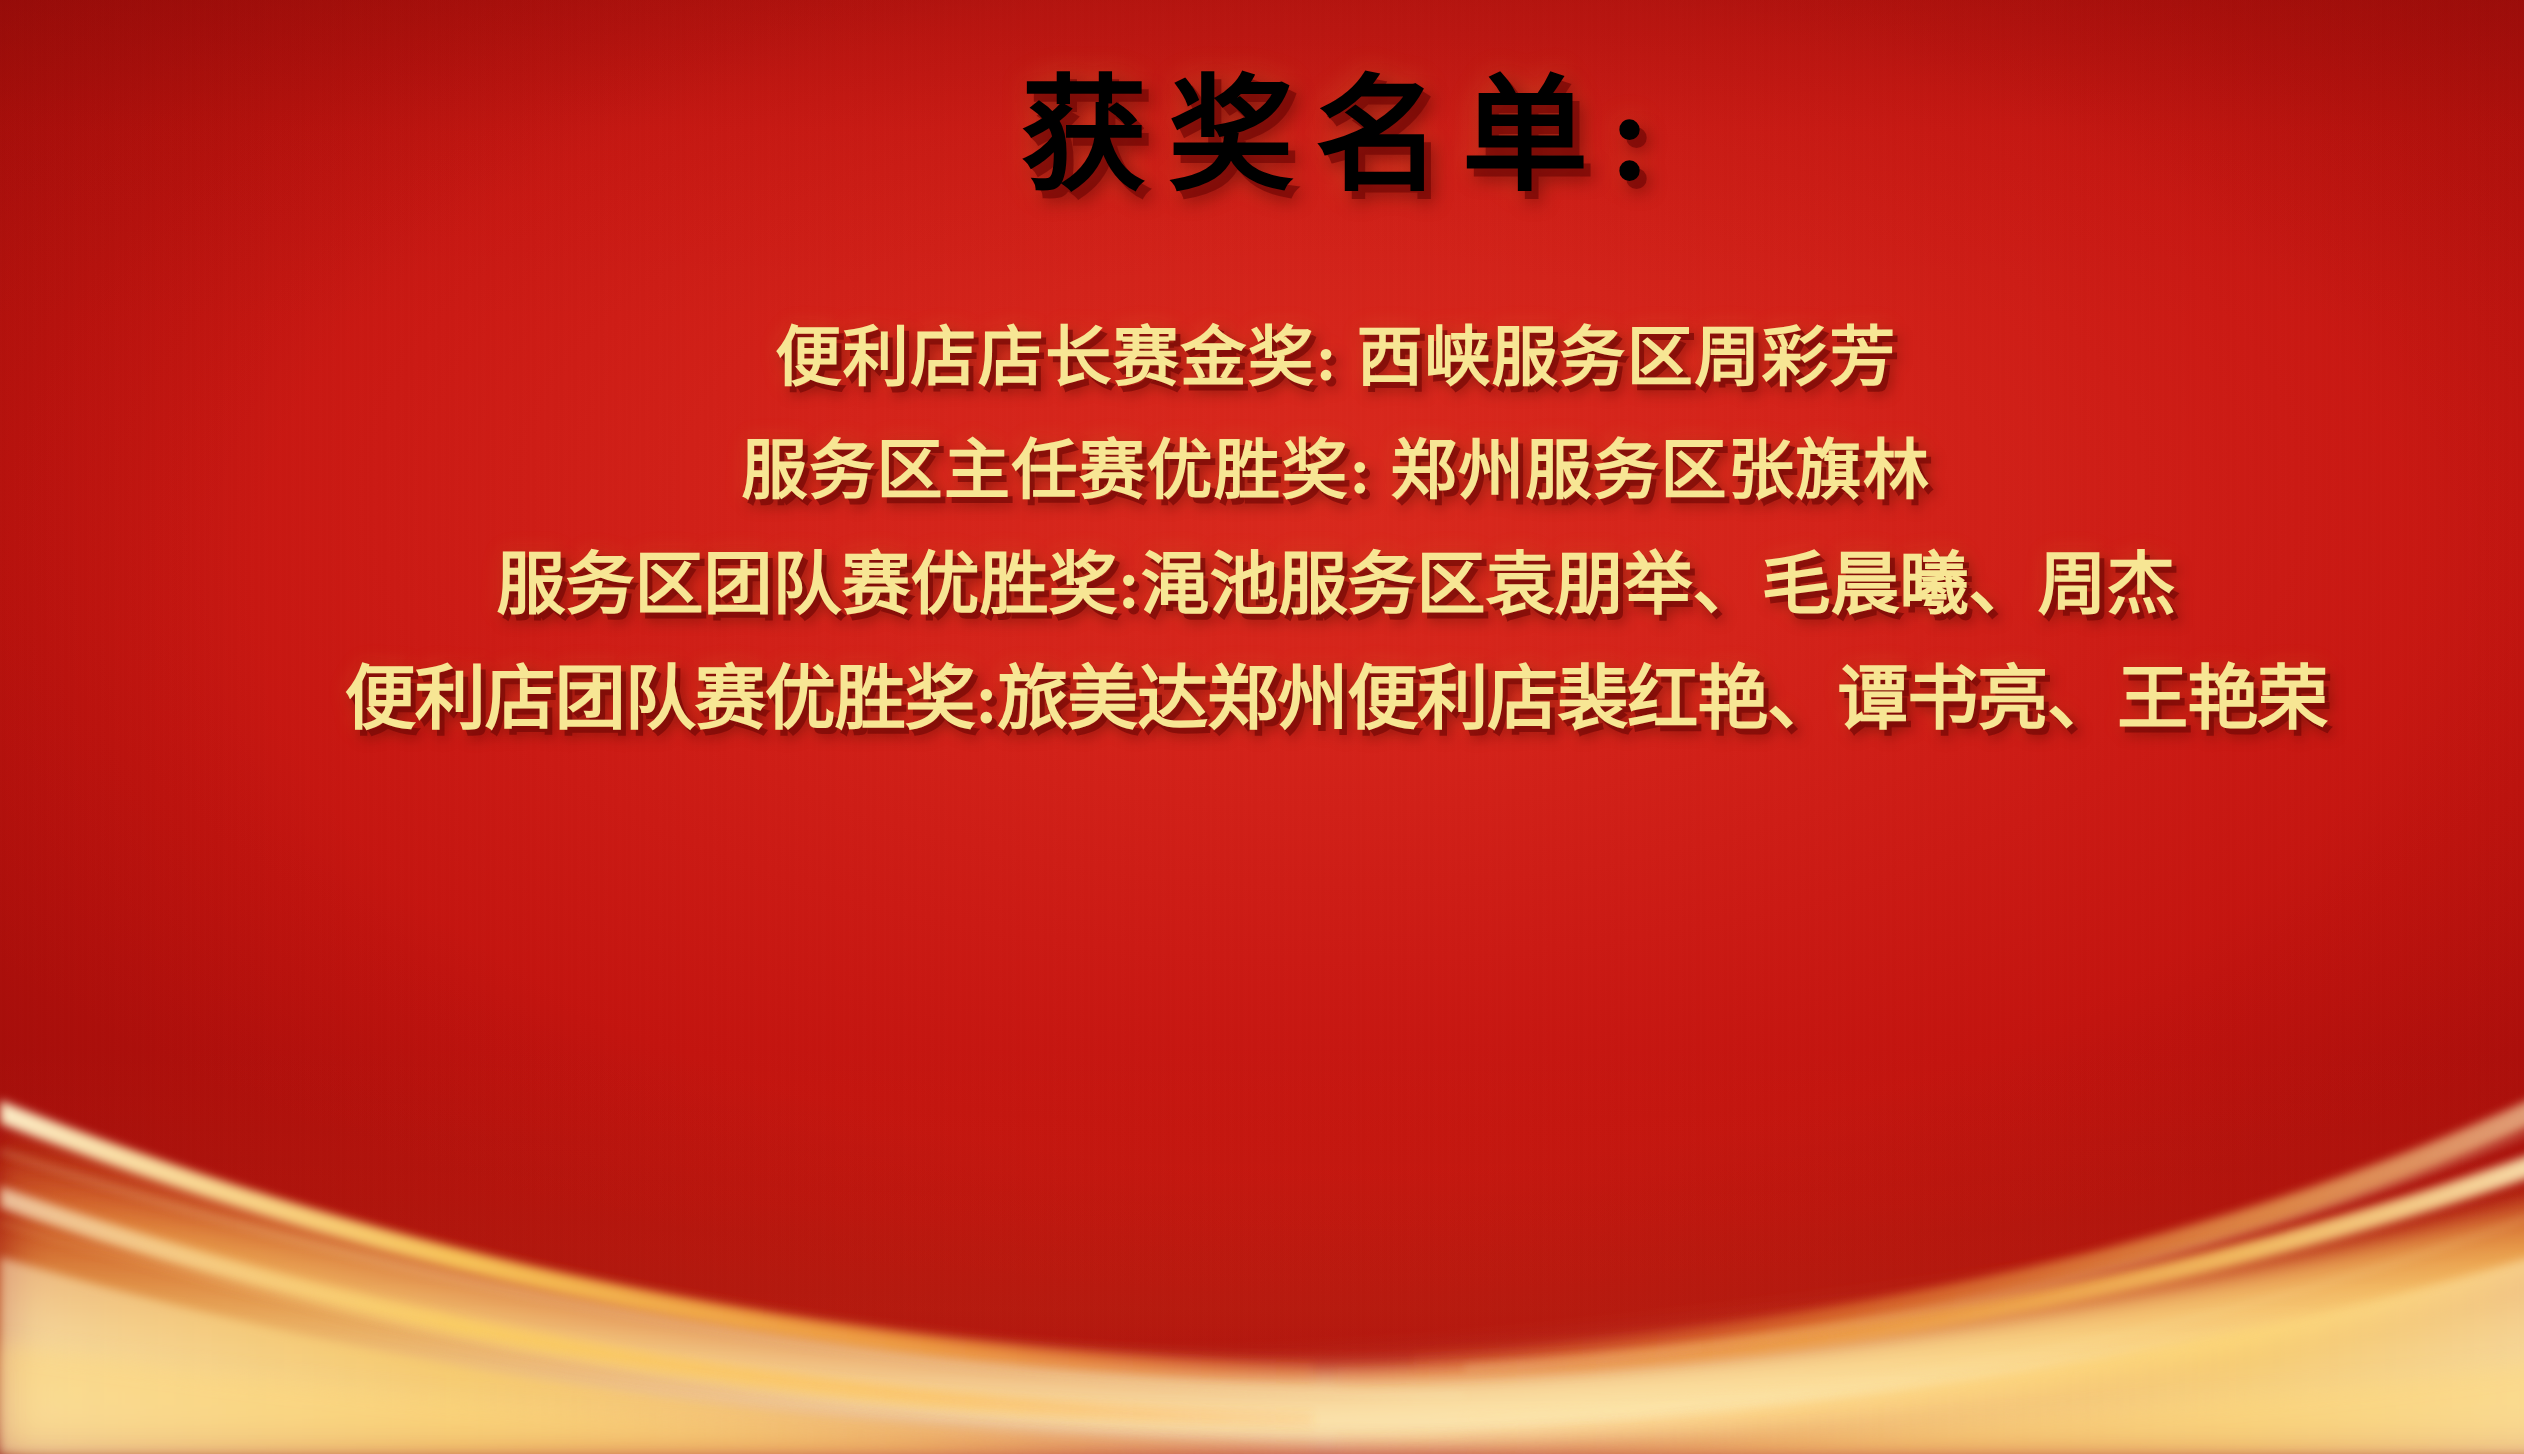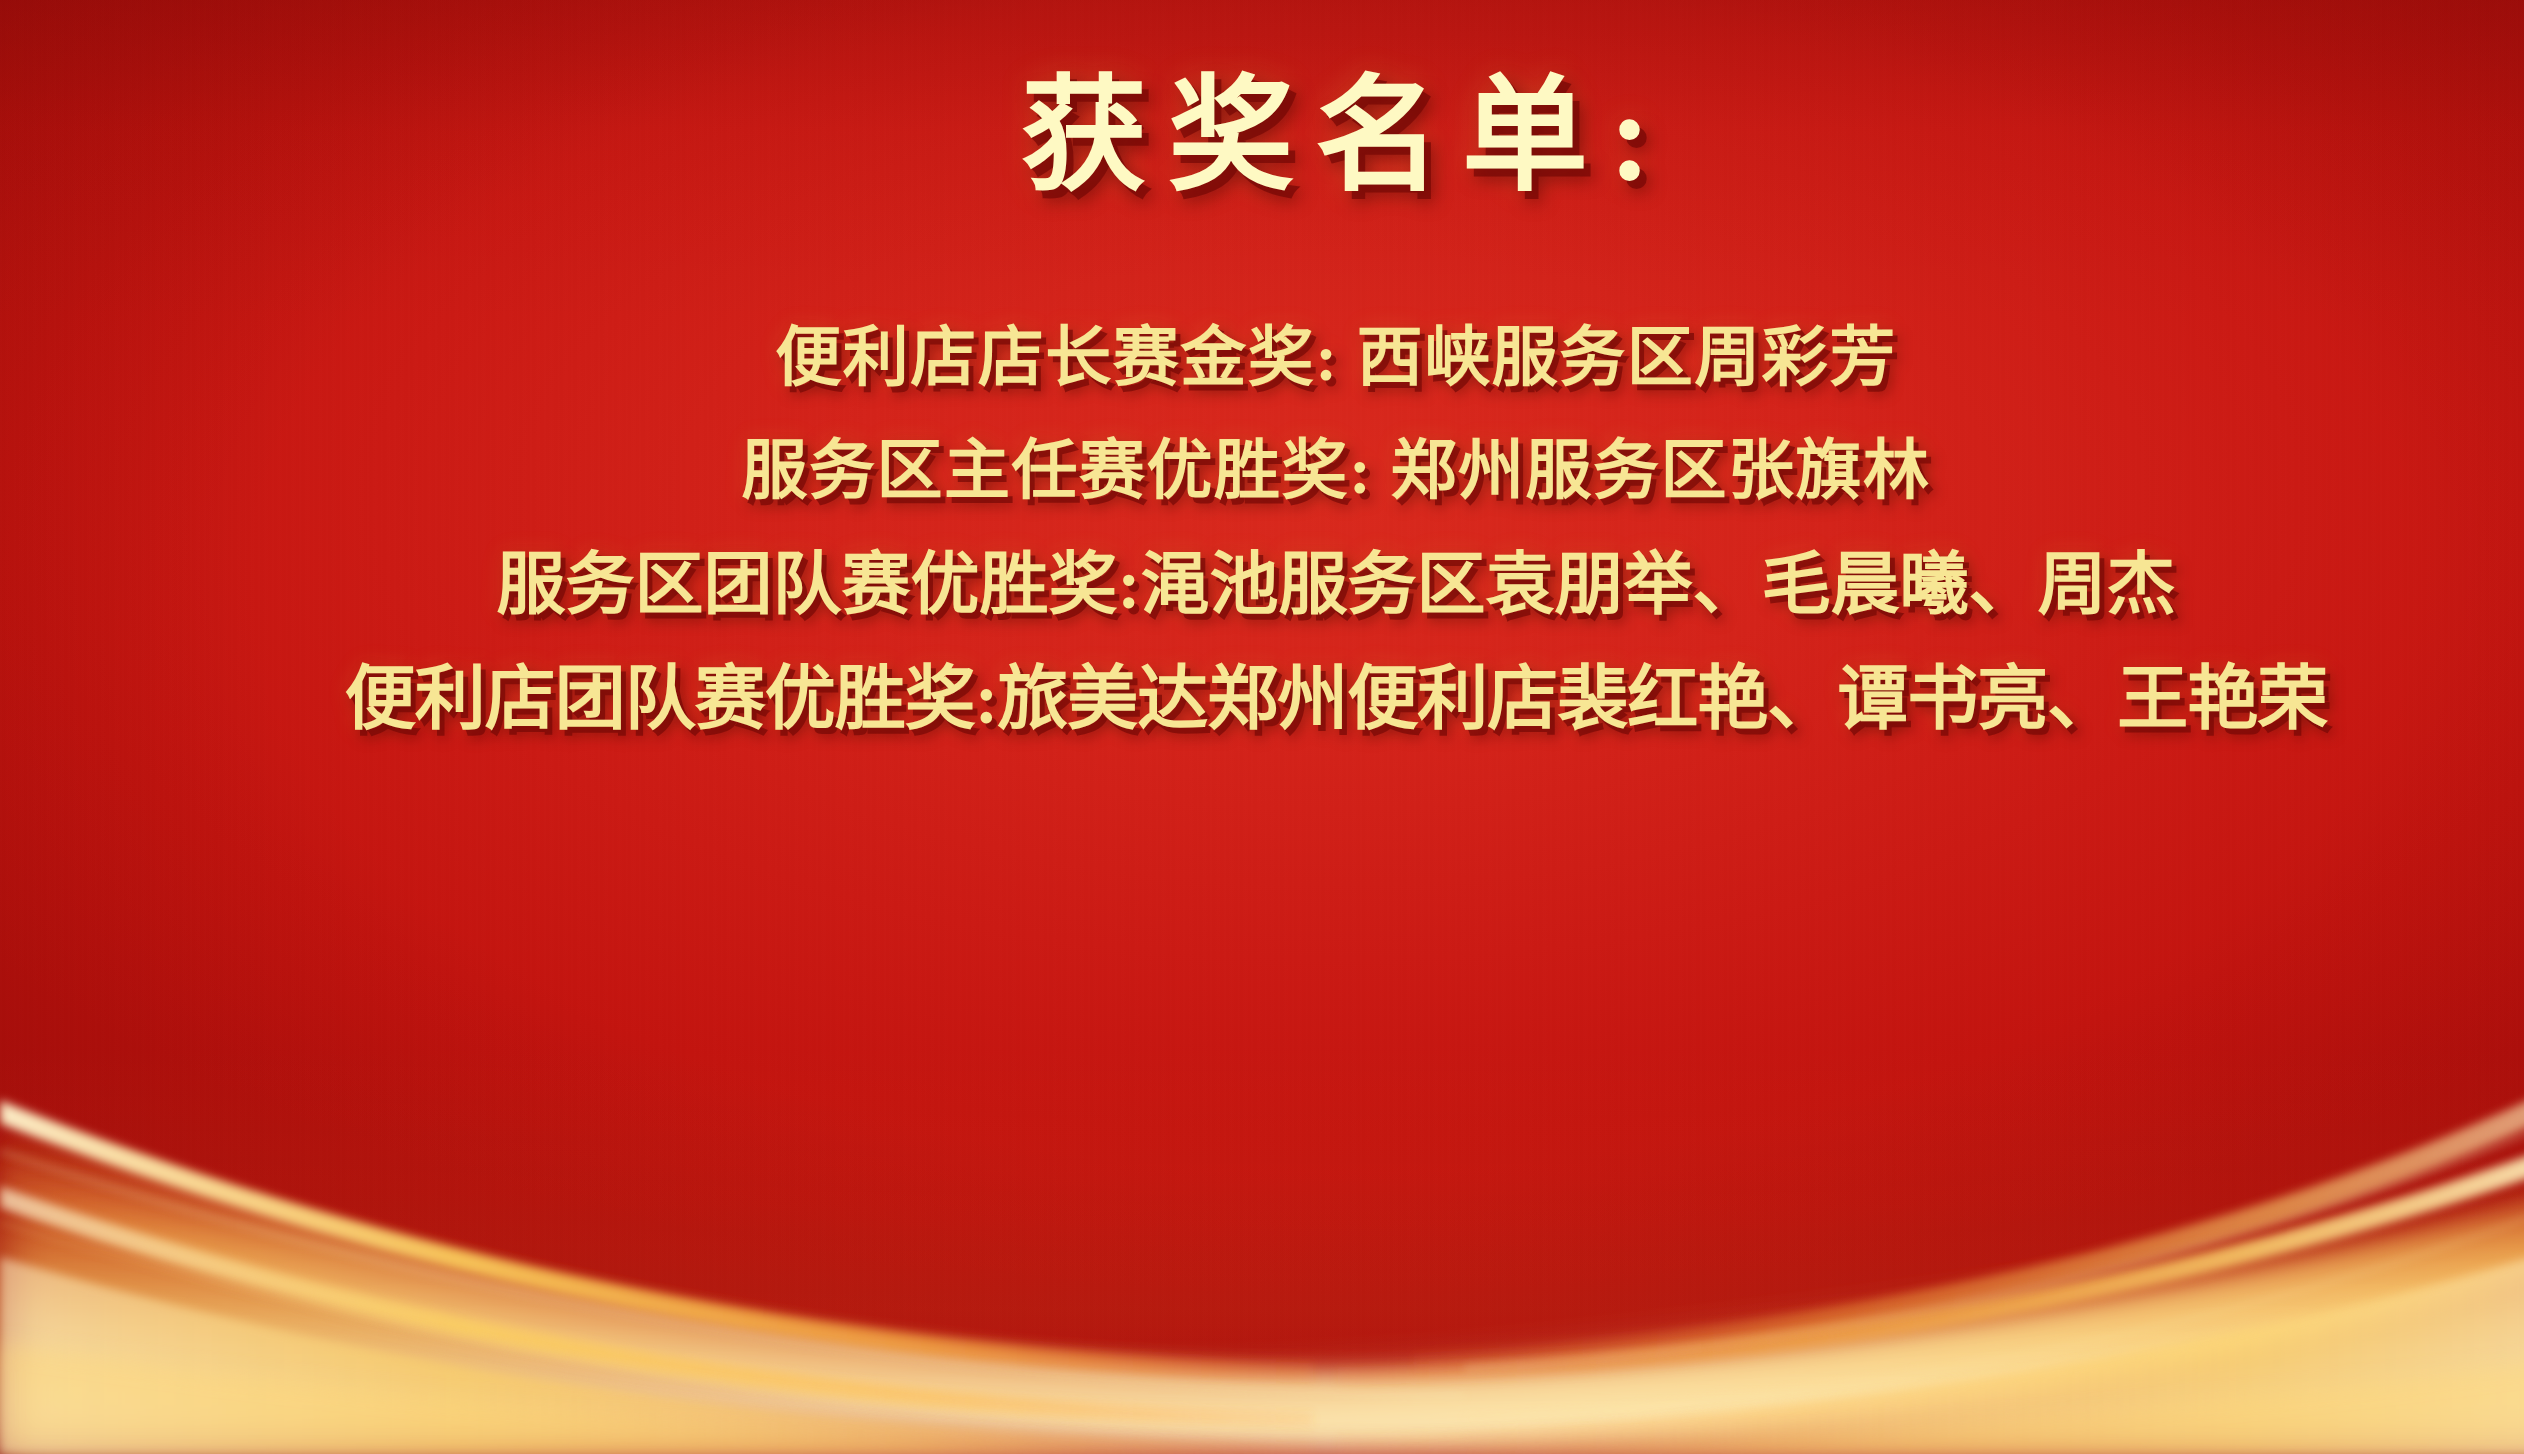--- a/index.html
+++ b/index.html
@@ -86,21 +86,21 @@
     align-items: center;
     text-align: center;
   }
 
   .page-title {
     margin-top: 71px;
     font-size: 126px;
     line-height: 1.05;
     letter-spacing: 21px;
     font-weight: 700;
-    color: #fef9c3;
+    color: #000000;
     text-shadow:
        7px 8px 0 rgba(118,8,6,0.72),
        9px 11px 17px rgba(85,4,3,0.62),
        0 0 30px rgba(255,205,80,0.22);
     white-space: nowrap;
     padding-left: 21px; 
   }
 
   .award-list {
     margin: 0;

